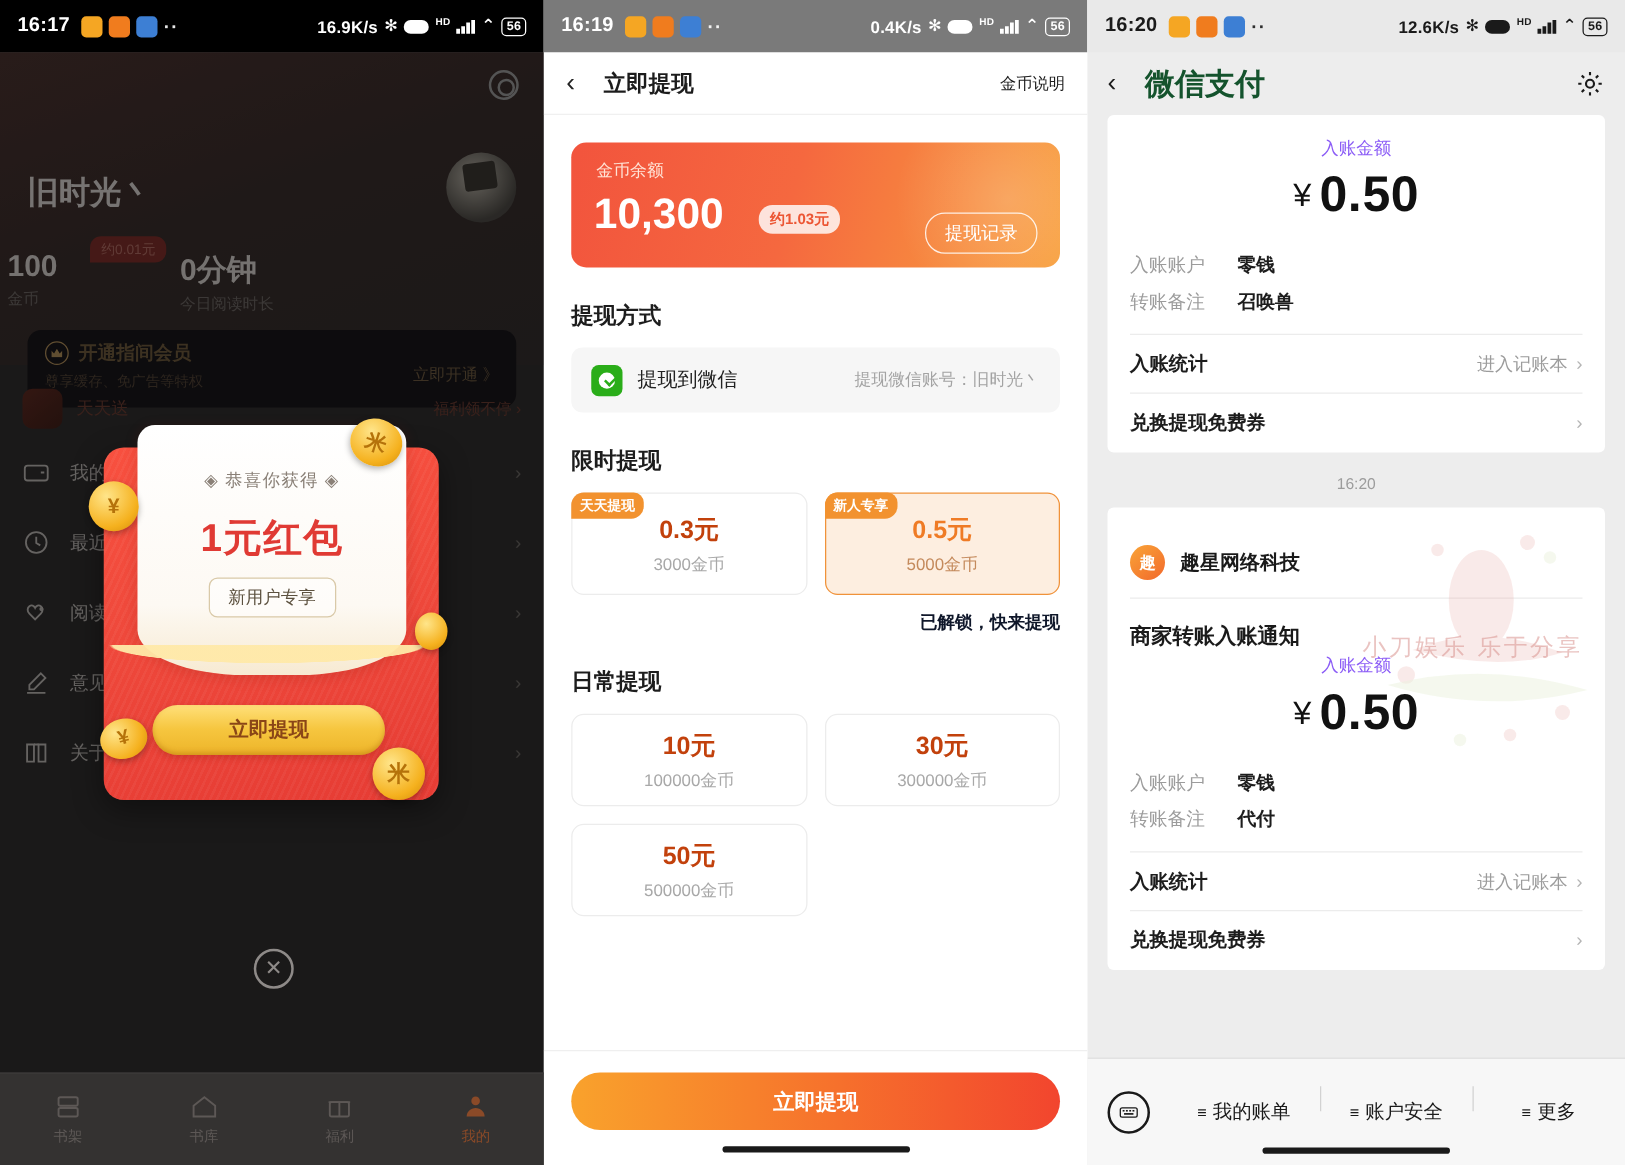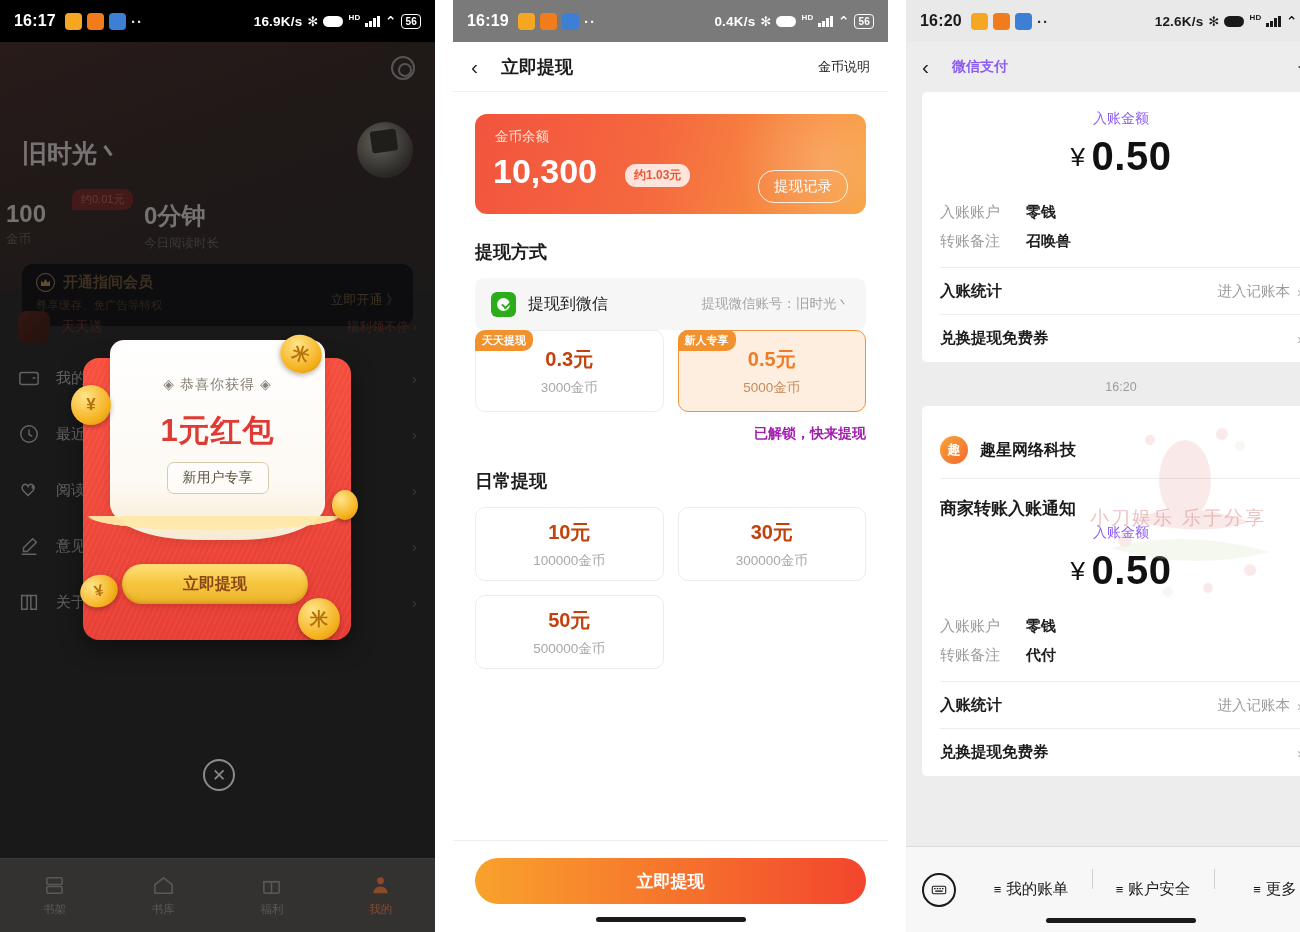--- a/index.html
+++ b/index.html
@@ -2,21 +2,21 @@
 <html><head>
 <meta charset="utf-8">
 <style>
   * { box-sizing: border-box; margin: 0; padding: 0; }
   html, body {
     width: 1300px; height: 932px;
     background: #ffffff;
     font-family: "Liberation Sans", "DejaVu Sans", sans-serif;
     overflow: hidden;
   }
-  .stage { position: relative; width: 1300px; height: 824px; display: flex; gap: 18px; }
+  .stage { position: relative; width: 1300px; height: 824px; display: flex; }
 
   
   .panel { position: relative; height: 932px; overflow: hidden; flex: 0 0 auto; }
   .p1 { width: 435px; background: #2e2c2c; }
   .p2 { width: 435px; background: #ffffff; }
   .p3 { width: 430px; background: #ededed; }
 
   
   .statusbar {
     height: 42px; display: flex; align-items: center;
@@ -165,37 +165,37 @@
   .opt-grid { display:flex; gap: 14px; }
   .opt { flex:1; height: 82px; border: 1px solid #ececec; border-radius: 10px; position:relative;
          background:#fff; display:flex; flex-direction:column; align-items:center; justify-content:center; gap: 6px;}
   .opt.sel { border: 1.5px solid #f0923a; background: #fdeee0; }
   .opt-amt { font-size: 20px; font-weight: bold; color: #c2410c; }
   .opt.sel .opt-amt { color: #ef7b25; }
   .opt-coins { font-size: 13.5px; color: #a8a8a8; }
   .opt.sel .opt-coins { color: #c48a5c; }
   .opt-badge { position:absolute; left: -1px; top: -1px; background: #f2922f; color:#fff;
                font-size: 11px; padding: 3px 7px; border-radius: 10px 8px 10px 0; font-weight: bold;}
-  .unlocked { text-align:right; font-size: 14px; color: #a21caf; margin-top: 13px; font-weight: bold; }
+  .unlocked { text-align:right; font-size: 14px; color: #0f172a; margin-top: 13px; font-weight: bold; }
   .opt-grid.daily { margin-bottom: 14px; }
   .opt-grid.daily .opt { height: 74px; }
   .half { width: calc(50% - 7px); flex: 0 0 auto; }
   .p2-footer { position:absolute; bottom: 0; left:0; width: 435px; height: 92px; background:#fff;
                border-top: 1px solid #efefef; }
   .p2-cta { position:absolute; left: 22px; top: 17px; width: 391px; height: 46px; border-radius: 23px;
             background: linear-gradient(90deg,#f9a22c 0%,#f6702c 55%,#f2452e 100%);
             display:flex; align-items:center; justify-content:center;
             color:#fff; font-size: 17px; font-weight: bold; }
   .homebar { position:absolute; bottom: 10px; left:50%; transform:translateX(-50%);
              width: 150px; height: 5px; border-radius: 3px; background: #1a1a1a; }
 
   
   .p3-nav { height: 50px; display:flex; align-items:center; padding: 0 16px; background: #ededed; }
   .p3-back { font-size: 21px; color:#1a1a1a; width: 20px; }
-  .p3-title { font-size: 14px; font-weight: bold; color: #8b5cf6; margin-left: 10px; }
+  .p3-title { font-size: 24px; font-weight: bold; color: #14532d; margin-left: 10px; }
   .gear { margin-left:auto; width: 24px; height: 24px; }
   .p3-card { margin: 0 16px; background: #fff; border-radius: 5px; padding: 18px 18px 0; position:relative; }
   .amt-lbl { text-align:center; font-size: 14px; color: #8b5cf6; }
   .amt-big { text-align:center; margin-top: 6px; font-size: 40px; font-weight: bold; color: #111;
              letter-spacing: .5px; }
   .amt-big .yen { font-size: 26px; font-weight: normal; margin-right: 6px; vertical-align: 4px; }
   .kv { display:flex; font-size: 15px; margin-top: 10px; }
   .kv .k { color: #9c9c9c; width: 86px; flex: 0 0 auto; }
   .kv .v { color: #1d1d1d; font-weight: bold; }
   .kv-first { margin-top: 24px; }
@@ -440,20 +440,21 @@
         <div class="cb-btn">提现记录</div>
       </div>
 
       <div class="sec-title">提现方式</div>
       <div class="wx-row">
         <span class="wx-ico"></span>
         <span class="wx-name">提现到微信</span>
         <span class="wx-acct">提现微信账号：旧时光丶</span>
       </div>
 
+      <div class="sec-title">限时提现</div>
       <div class="opt-grid">
         <div class="opt">
           <span class="opt-badge">天天提现</span>
           <span class="opt-amt">0.3元</span>
           <span class="opt-coins">3000金币</span>
         </div>
         <div class="opt sel">
           <span class="opt-badge">新人专享</span>
           <span class="opt-amt">0.5元</span>
           <span class="opt-coins">5000金币</span>

